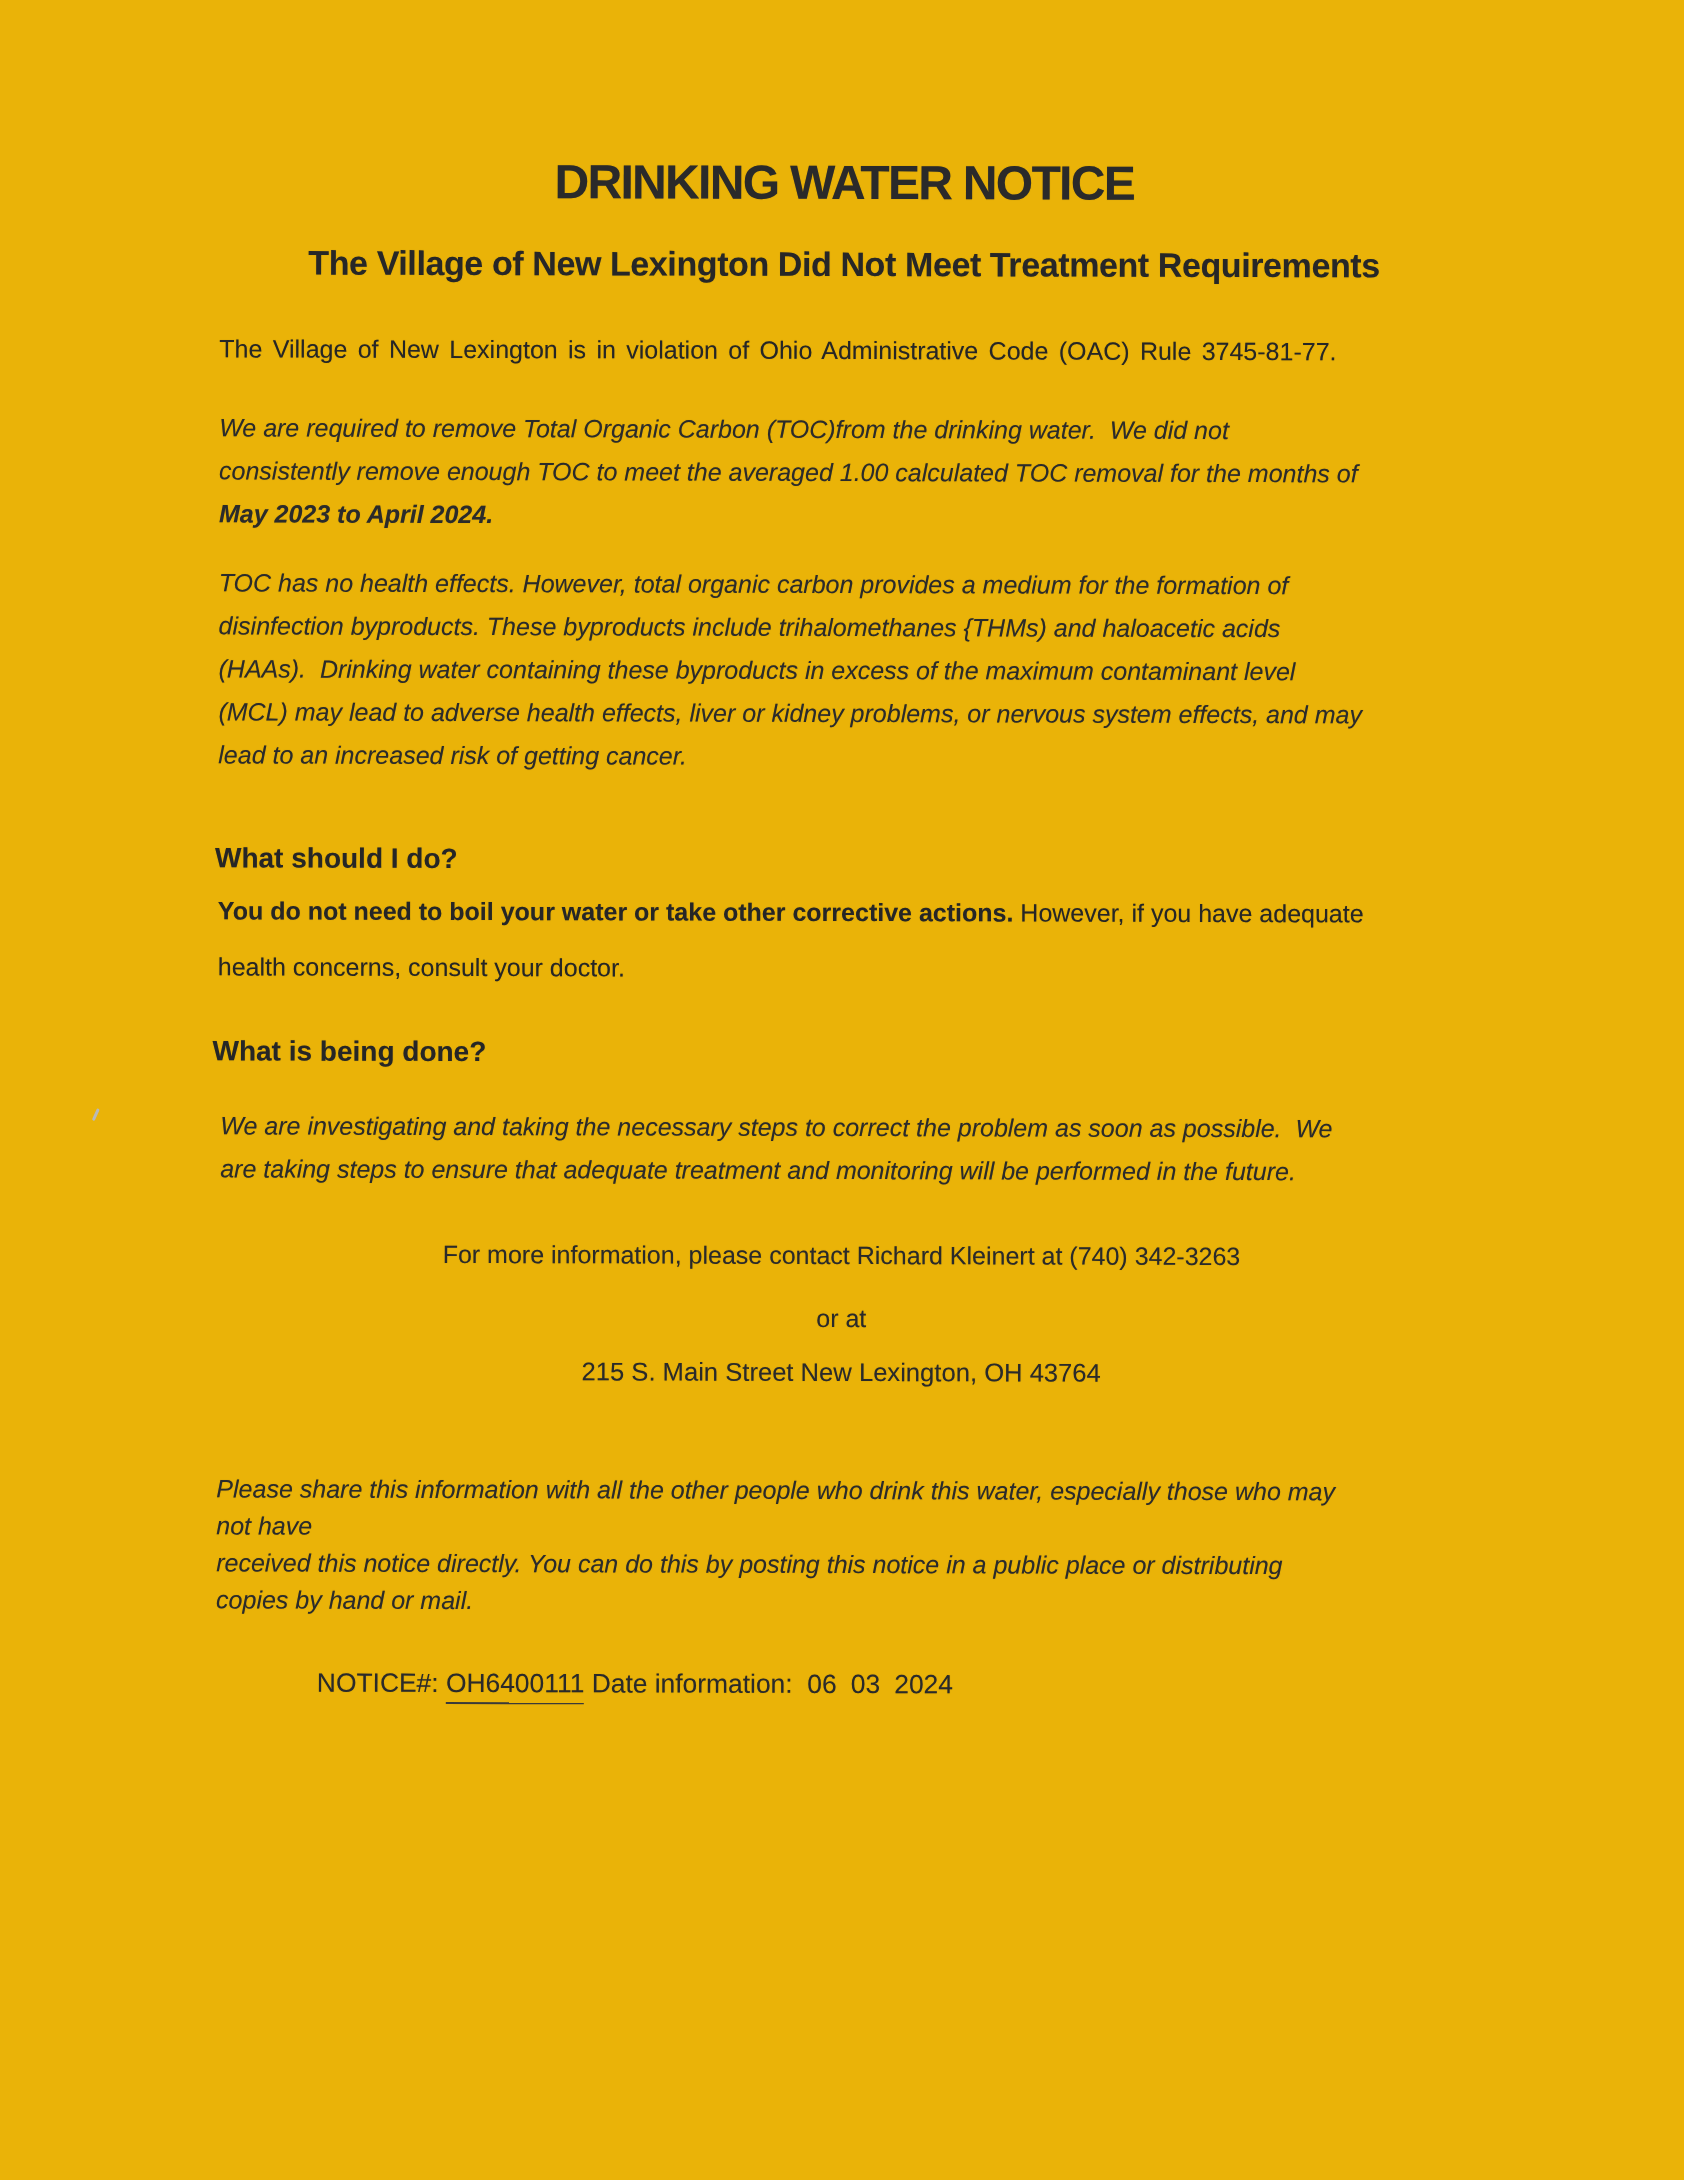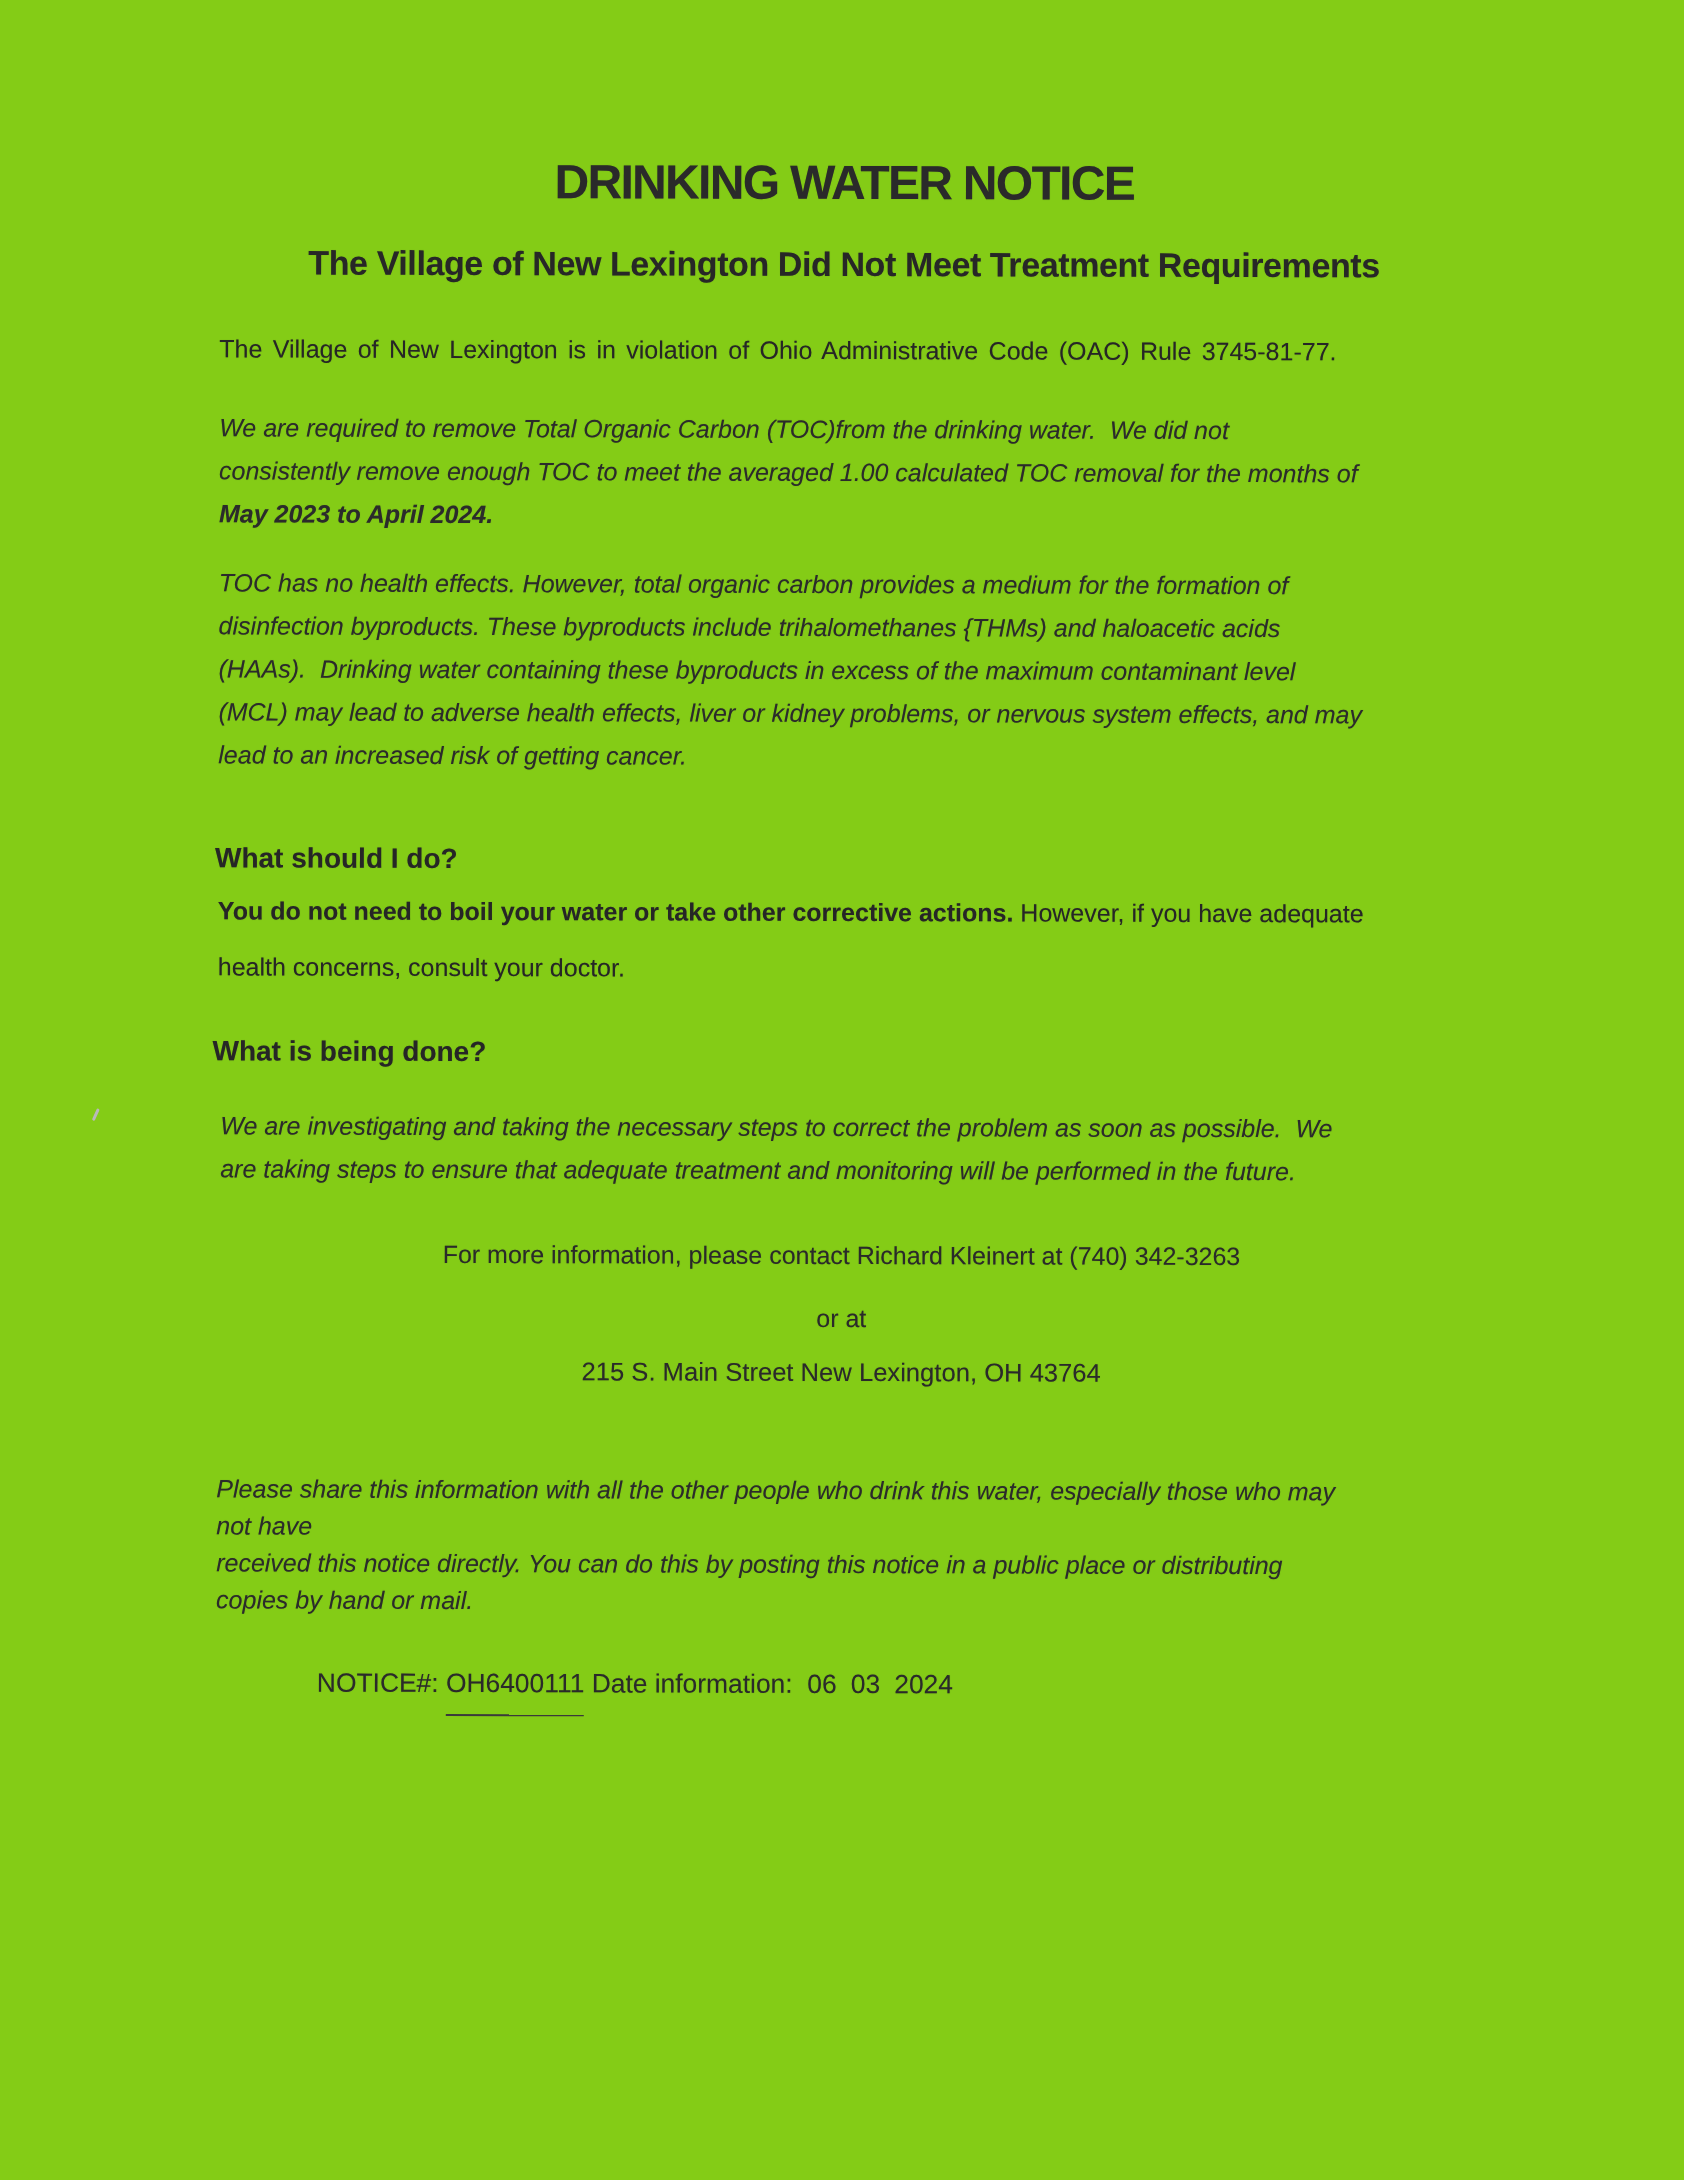--- a/index.html
+++ b/index.html
@@ -4,21 +4,21 @@
 <style>
   html, body {
     margin: 0;
     padding: 0;
     background: #ffffff;
   }
   .page {
     position: relative;
     width: 1685px;
     height: 2181px;
-    background: #84cc16;
+    background: #eab308;
     overflow: hidden;
     font-family: "Liberation Sans", sans-serif;
     color: #262626;
   }
   .scan {
     position: absolute;
     inset: 0;
     transform: rotate(0.15deg);
     transform-origin: 50% 40%;
     text-shadow: 0 0 0.9px rgba(45,45,45,0.35);
@@ -102,21 +102,21 @@
 
   .footer-line {
     top: 1668px;
     left: 319px;
     font-size: 26.4px;
     line-height: 32px;
     color: #2a2a2a;
   }
   .footer-line .pwsid-value {
     border-bottom: 2.6px solid #3a3a3a;
-    padding-bottom: 16px;
+    padding-bottom: 4px;
   }
   .footer-line .date-value { word-spacing: 6.8px; margin-top: 48px; }
 
   .stray-mark {
     position: absolute;
     left: 95px;
     top: 1110px;
     width: 2.6px;
     height: 12.8px;
     background: #b9b9b9;

